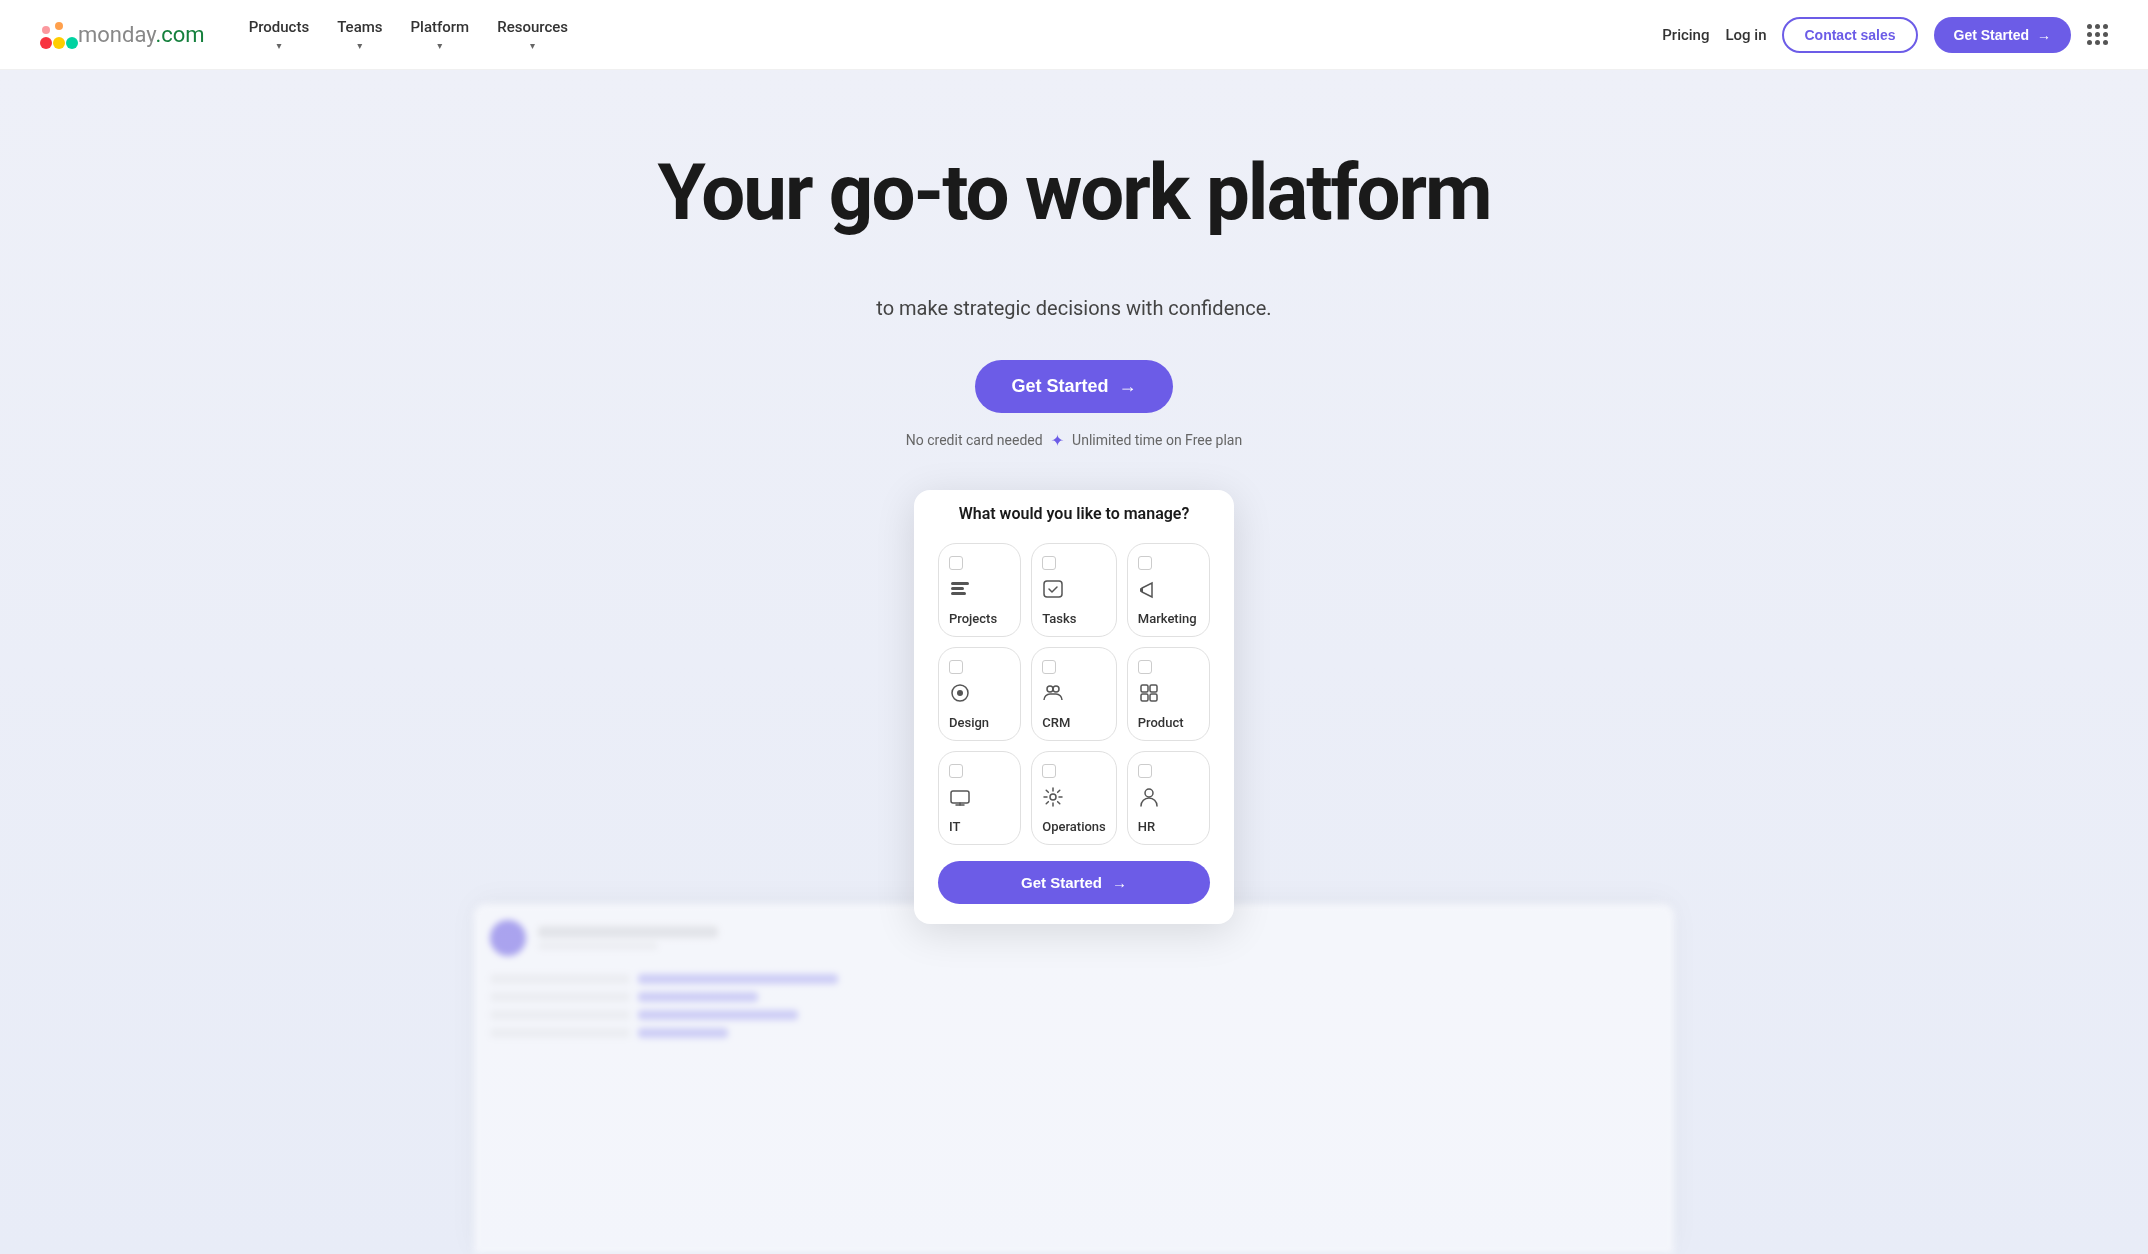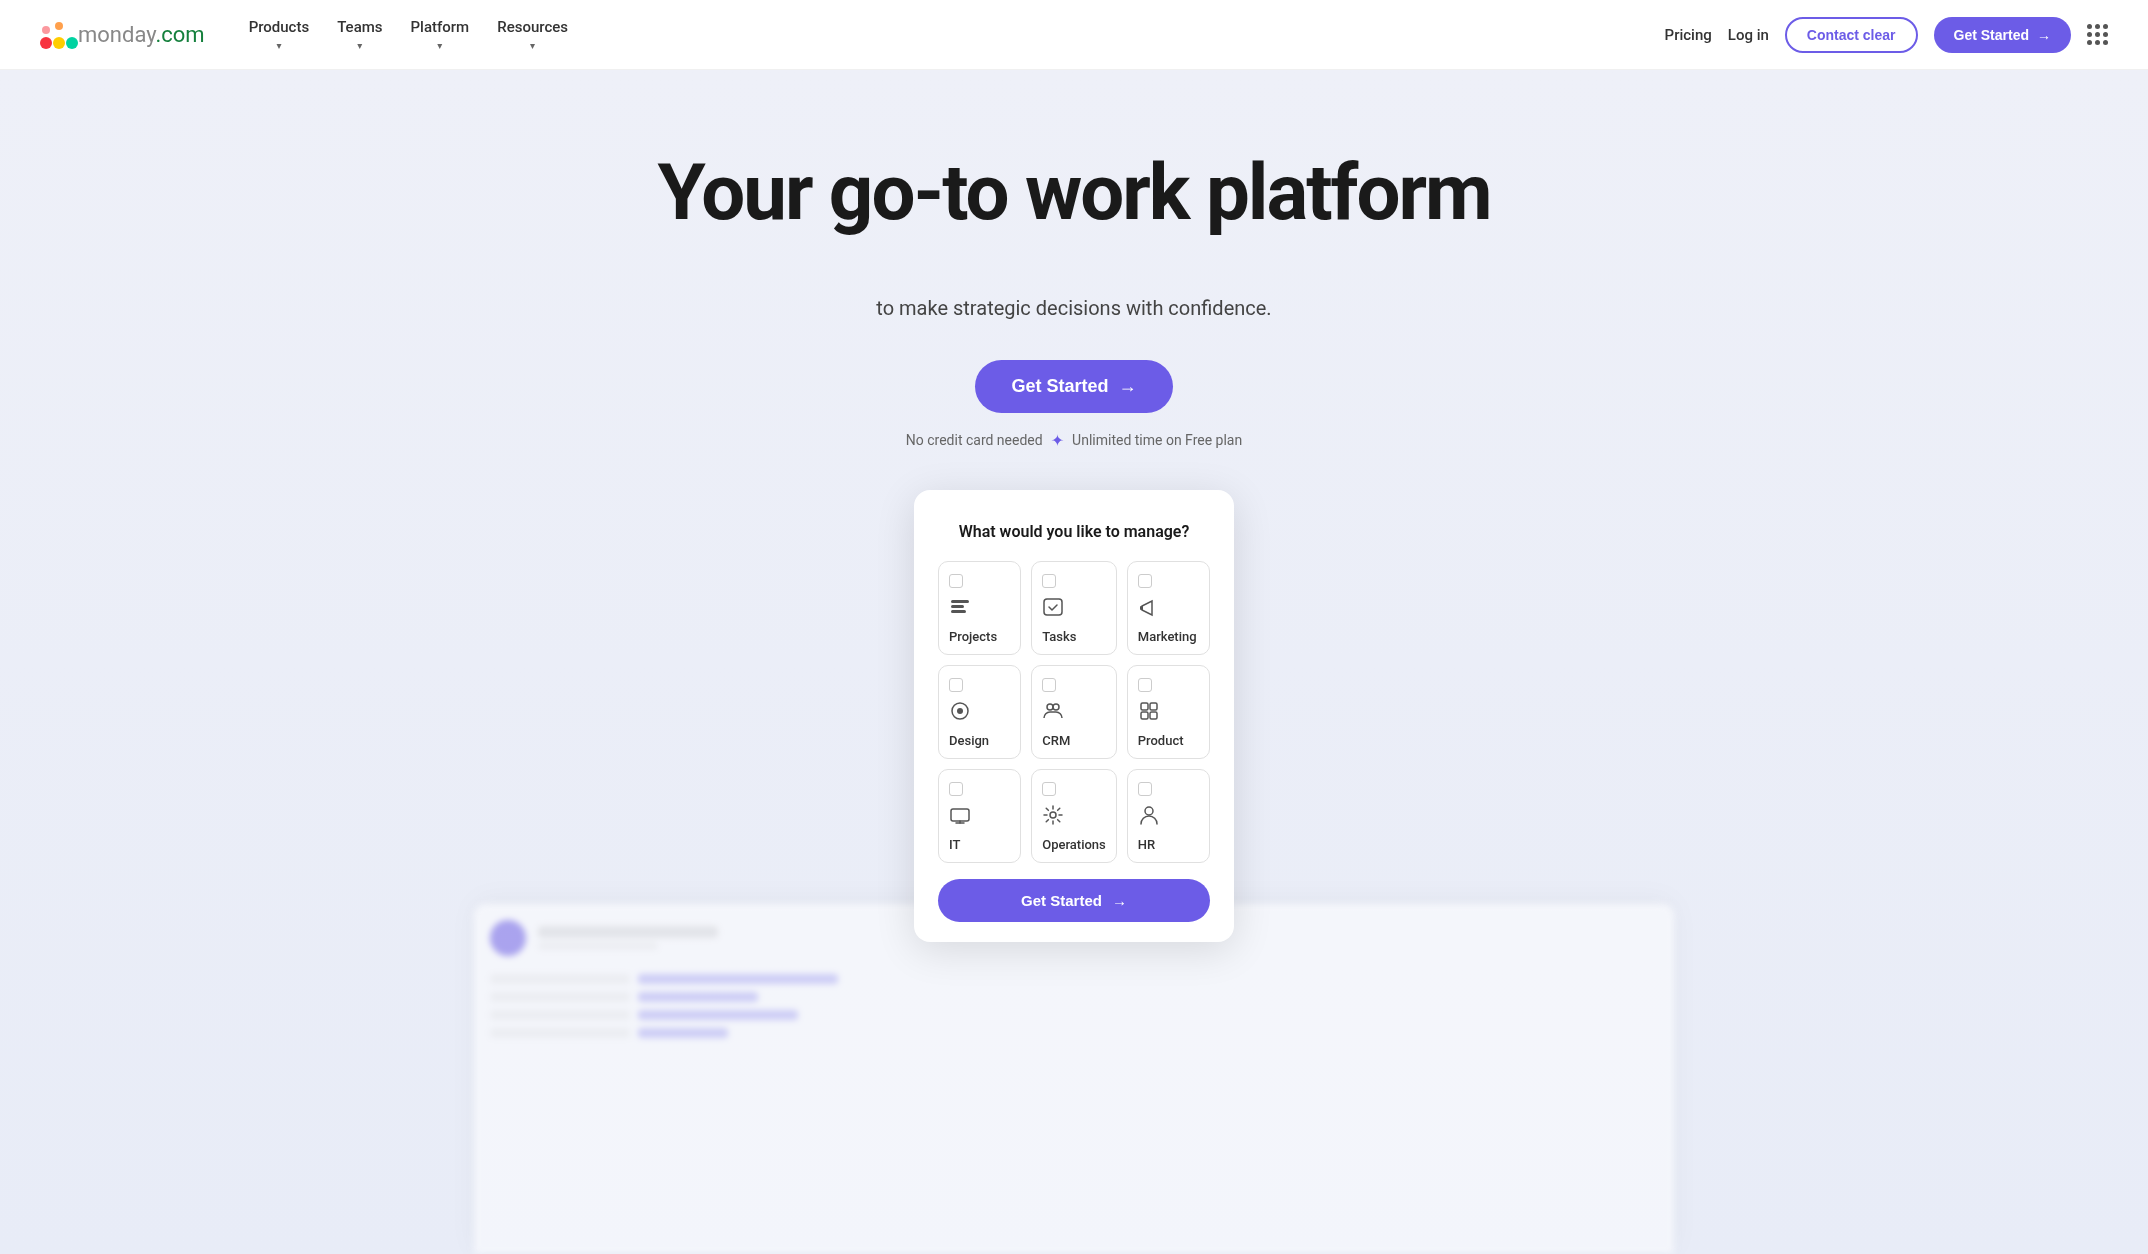--- a/index.html
+++ b/index.html
@@ -164,21 +164,21 @@
       gap: 8px;
     }
     .hero-meta .dot { color: #6c5ce7; font-size: 16px; }
 
     
     .card-popup {
       margin-top: 40px;
       background: #fff;
       border-radius: 16px;
       box-shadow: 0 8px 40px rgba(0,0,0,0.12);
-      padding: 32px 24px 20px;
+      padding: 14px 24px 20px;
       width: 320px;
       position: relative;
       z-index: 10;
     }
     .card-popup-title {
       font-size: 16px;
       font-weight: 600;
       color: #1a1a1a;
       text-align: center;
       margin-bottom: 20px;
@@ -187,21 +187,21 @@
       display: grid;
       grid-template-columns: repeat(3, 1fr);
       gap: 10px;
     }
     .option-item {
       display: flex;
       flex-direction: column;
       align-items: flex-start;
       padding: 12px 10px 10px;
       border: 1.5px solid #e0e0e0;
-      border-radius: 10px;
+      border-radius: 18px;
       cursor: pointer;
       transition: border-color 0.15s, background 0.15s;
       position: relative;
     }
     .option-checkbox {
       width: 14px;
       height: 14px;
       border: 1.5px solid #ccc;
       border-radius: 3px;
       margin-bottom: 8px;
@@ -346,21 +346,21 @@
       <div class="nav-item">
         <span>Resources</span>
         <span class="nav-chevron">▾</span>
       </div>
     </div>
   </div>
 
   <div class="navbar-right">
     <span class="nav-right-link">Pricing</span>
     <span class="nav-right-link">Log in</span>
-    <button class="btn-contact">Contact clear</button>
+    <button class="btn-contact">Contact sales</button>
     <button class="btn-get-started-nav">
       <span>Get Started</span>
       <span>→</span>
     </button>
     <div class="grid-icon">
       <div class="grid-dot"></div>
       <div class="grid-dot"></div>
       <div class="grid-dot"></div>
       <div class="grid-dot"></div>
       <div class="grid-dot"></div>

